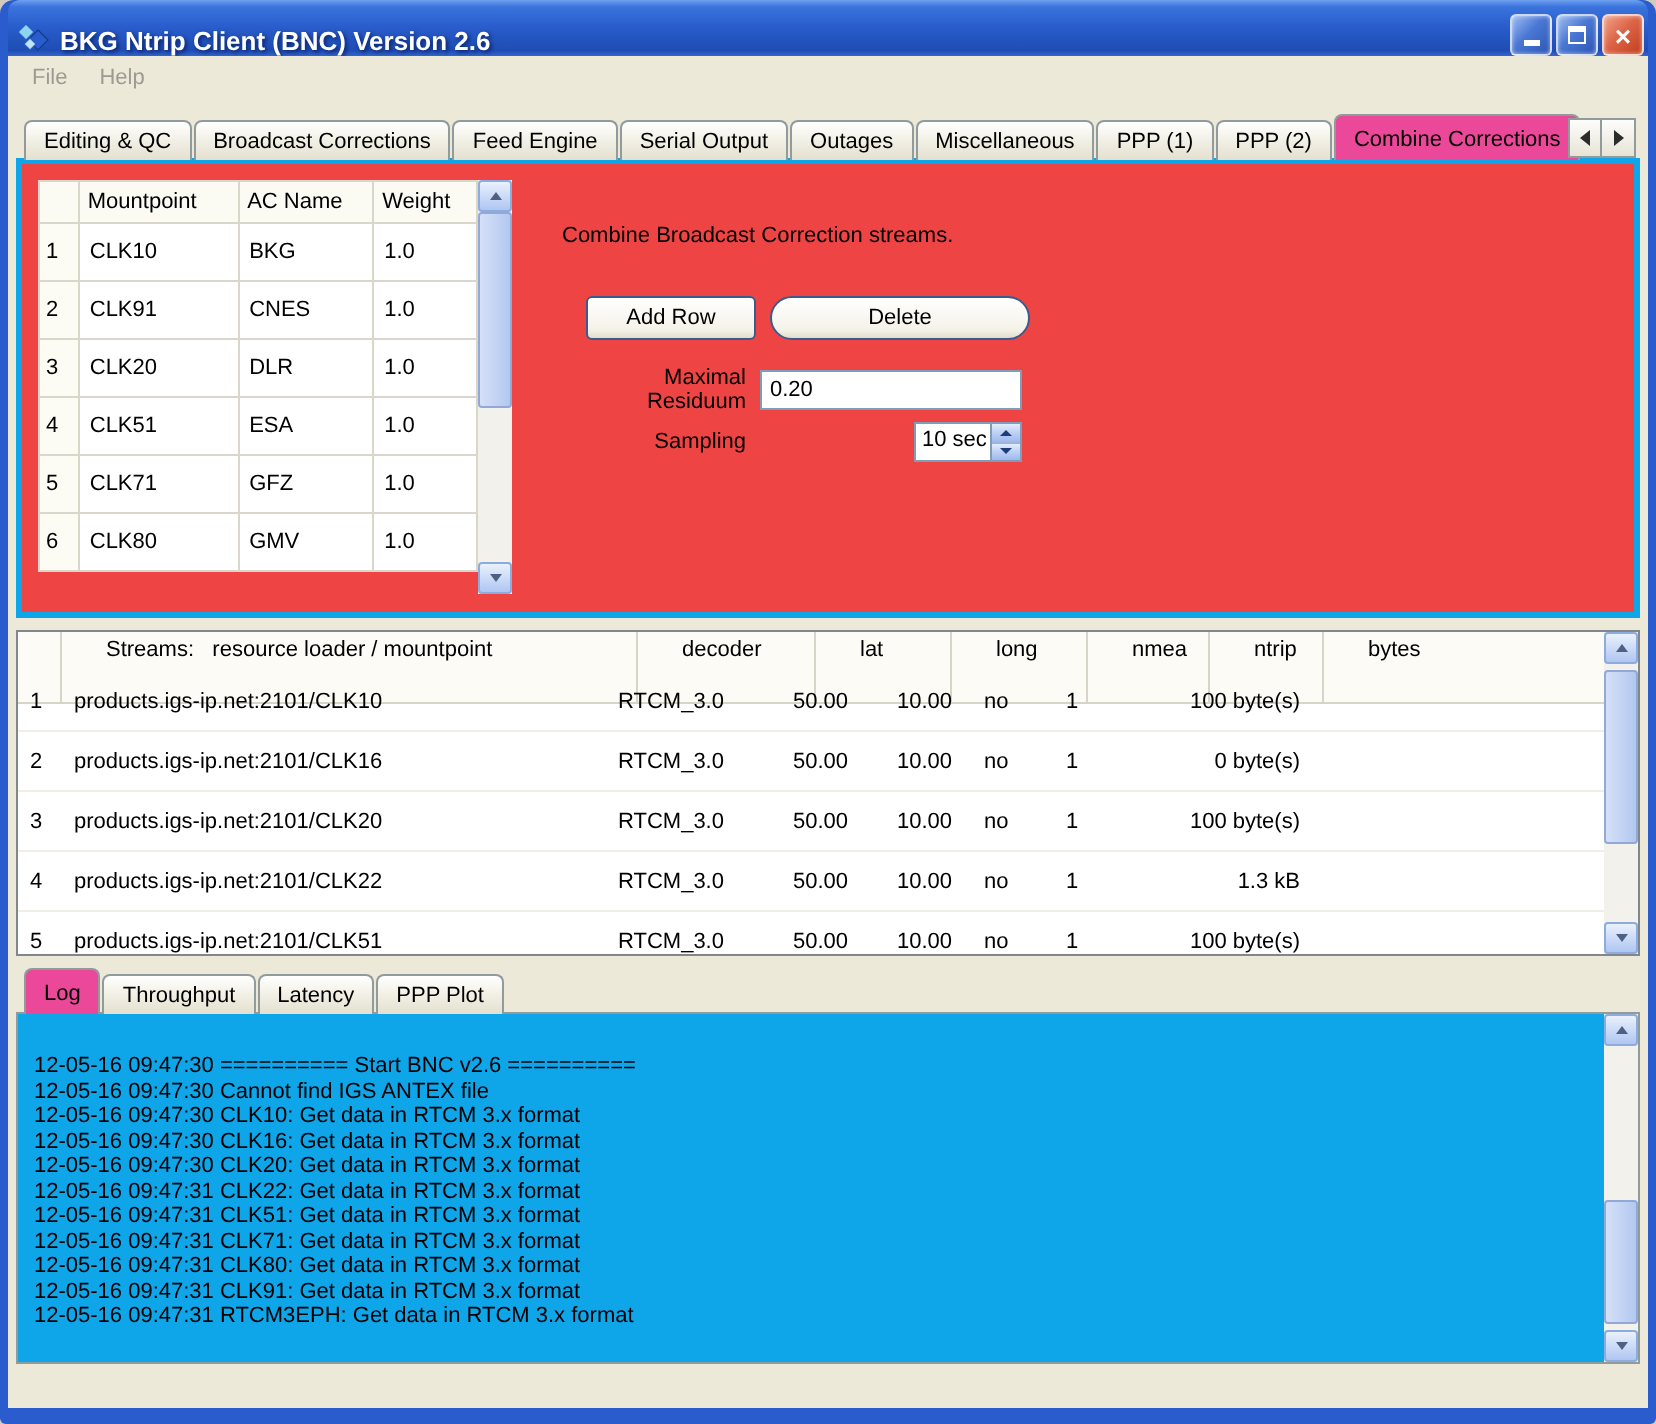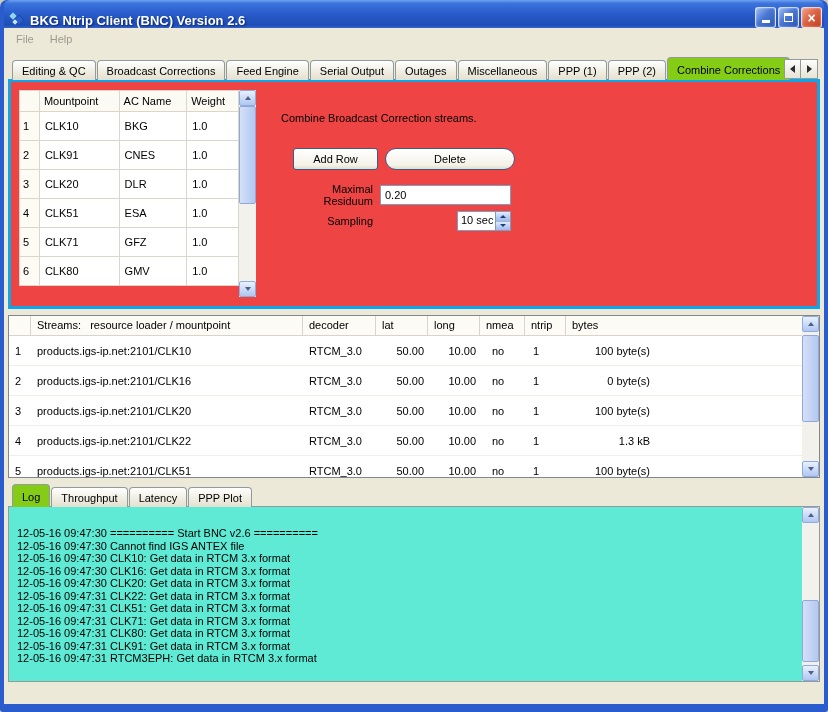--- a/index.html
+++ b/index.html
@@ -47,21 +47,21 @@
 
   
   .tabbar{ display:flex; align-items:flex-end; padding-left:4px; margin:8px 4px -1px 4px; height:23px; position:relative; z-index:2; }
   .tab{
     font-size:11px; color:#000; padding:4px 9px 3px 9px; margin-right:1px;
     background:linear-gradient(180deg,#ffffff 0%,#f0eee2 55%,#e4e0d0 100%);
     border:1px solid #919b9c; border-bottom:none; border-radius:4px 4px 0 0;
     white-space:nowrap; cursor:default;
   }
   .tab.active{
-    background:#84cc16; padding-top:6px; padding-bottom:4px; position:relative;
+    background:#ec4899; padding-top:6px; padding-bottom:4px; position:relative;
   }
   .tab-scrollers{ position:absolute; right:2px; bottom:1px; display:flex; }
   .tscroll{
     width:17px; height:20px; border:1px solid #919b9c; background:linear-gradient(180deg,#fdfdfb,#e7e4d6);
     display:flex; align-items:center; justify-content:center;
   }
   .tscroll + .tscroll{ border-left:none; }
 
   .tabpage{
     margin:0 4px; border:3px solid #0ea5e9; background:#ef4444;
@@ -134,21 +134,21 @@
   }
   .spin-up{ border-bottom:1px solid #9db6d8; }
   .mini-up{ width:0;height:0;border-left:3px solid transparent;border-right:3px solid transparent;border-bottom:3px solid #1b3d7a; }
   .mini-down{ width:0;height:0;border-left:3px solid transparent;border-right:3px solid transparent;border-top:3px solid #1b3d7a; }
 
   
   .streams-panel{
     margin:6px 4px 0 4px; height:163px; border:1px solid #82878f; background:#fff;
     position:relative; overflow:hidden; font-size:11px;
   }
-  .sheader{ display:flex; height:20px; background:#fcfbf5; border-bottom:1px solid #d8d4c8; }
+  .sheader{ display:flex; height:36px; background:#fcfbf5; border-bottom:1px solid #d8d4c8;gap:16px; }
   .shcell{ padding:3px 4px 0 6px; border-right:1px solid #d8d4c8; white-space:pre; overflow:hidden; }
   .sbody{ position:absolute; top:20px; left:0; right:17px; bottom:0; overflow:hidden; }
   .srow{ display:flex; height:30px; align-items:center; border-bottom:1px solid #f1eee5; }
   .scell{ padding:0 4px 0 6px; white-space:nowrap; overflow:hidden; }
   .c-num{ width:22px; flex:none; }
   .c-res{ width:272px; flex:none; }
   .c-dec{ width:73px; flex:none; }
   .c-lat{ width:52px; flex:none; text-align:right; }
   .c-long{ width:52px; flex:none; text-align:right; }
   .c-nmea{ width:45px; flex:none; padding-left:12px; }
@@ -156,21 +156,21 @@
   .c-bytes{ width:88px; flex:none; text-align:right; }
   .sheader .c-lat,.sheader .c-long{ text-align:left; }
   .sheader .c-nmea{ padding-left:6px; }
   .sheader .c-ntrip{ padding-left:6px; }
   .sheader .c-bytes{ text-align:left; width:220px; }
   .streams-sb{ position:absolute; right:0; top:0; bottom:0; }
 
   
   .btabbar{ display:flex; align-items:flex-end; padding-left:4px; margin:8px 4px -1px 4px; height:21px; position:relative; z-index:2; }
   .log-panel{
-    margin:0 4px; border:1px solid #919b9c; background:#5eead4; height:176px;
+    margin:0 4px; border:1px solid #919b9c; background:#0ea5e9; height:176px;
     position:relative; overflow:hidden;
   }
   .log-lines{ position:absolute; top:0; left:0; right:17px; bottom:0; padding:20px 8px 4px 8px; overflow:hidden; }
   .logline{ font-size:11px; line-height:12.5px; white-space:pre; }
   .log-sb{ position:absolute; right:0; top:0; bottom:0; }
 
   
   .statusbar{ height:25px; display:flex; align-items:center; padding:0 8px; position:relative; border-top:1px solid #e2dfd2; }
   .saction{ font-size:11px; color:#000; margin-right:13px; cursor:default; }
   .saction.disabled{ color:#a7a49b; }

